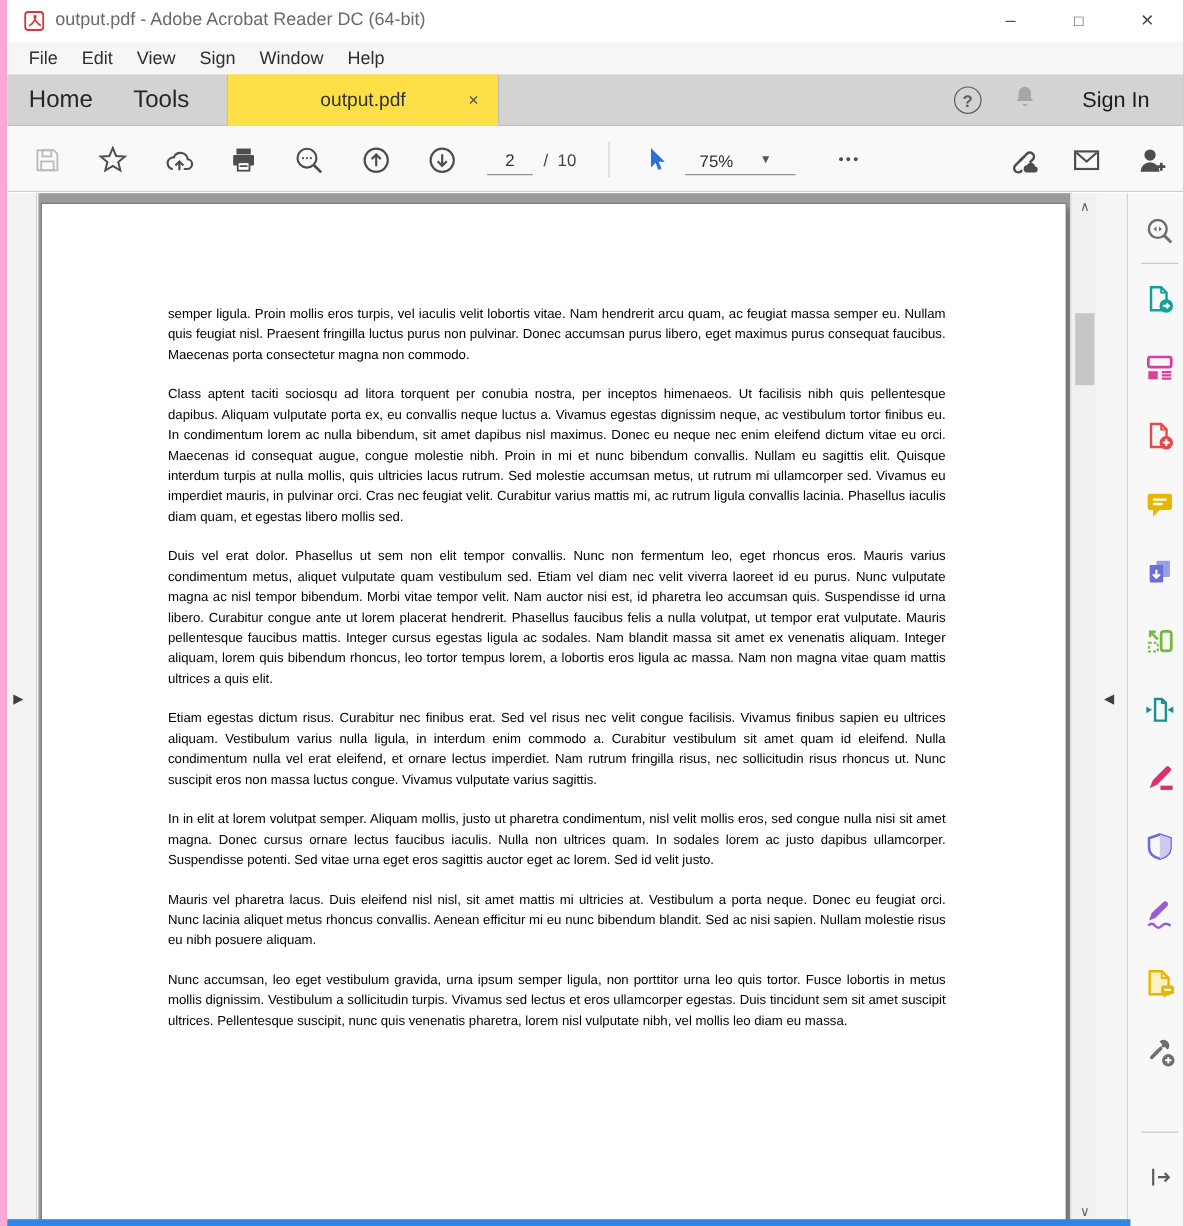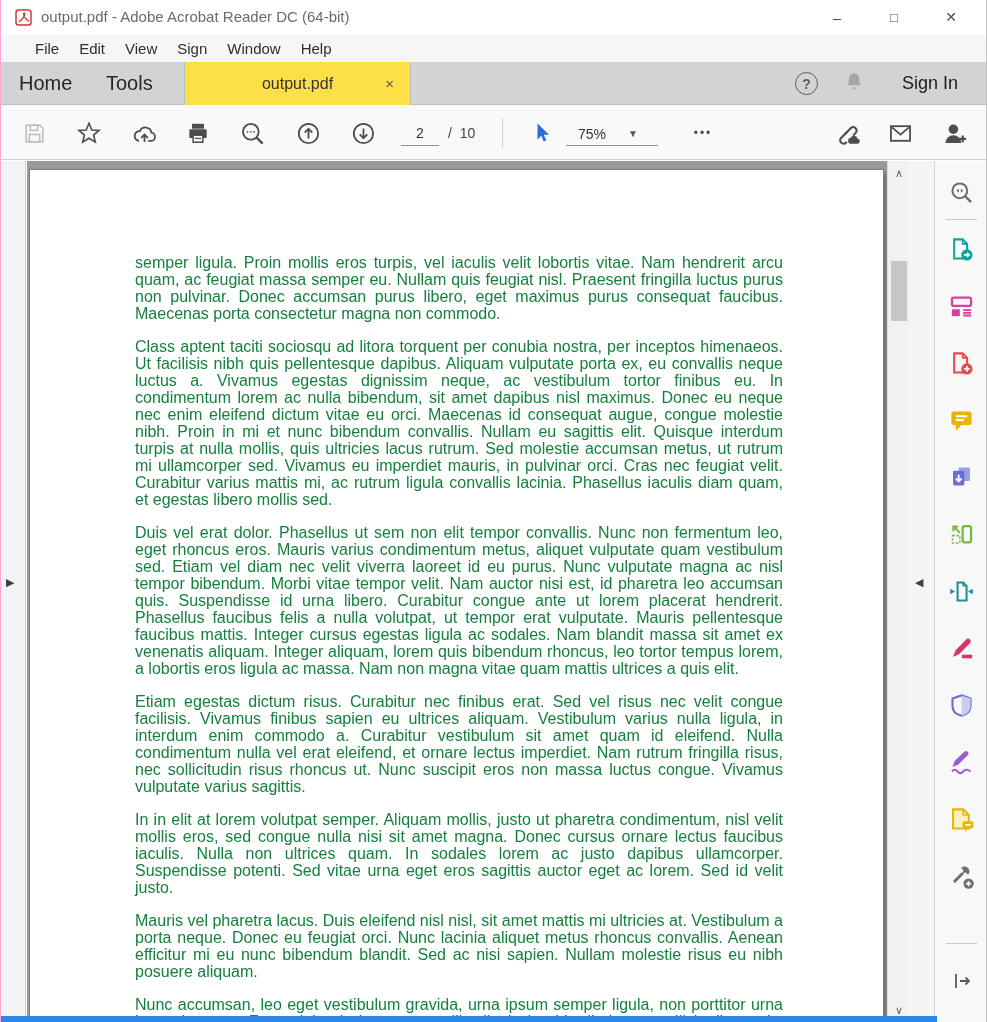--- a/index.html
+++ b/index.html
@@ -1,33 +1,33 @@
 <!DOCTYPE html>
 <html><head>
 <meta charset="utf-8">
 <style>
   * { margin:0; padding:0; box-sizing:border-box; }
   html,body { width:987px; height:1022px; overflow:hidden; background:#fff;
     font-family:"Liberation Sans", sans-serif; }
   .window { position:relative; width:987px; height:1022px; background:#fff;
-    border-left:1px solid #f9a8d4; border-right:1px solid #c0c0c0; }
+    border-left:6px solid #f9a8d4; border-right:1px solid #c0c0c0; }
 
   
   .titlebar { position:absolute; left:0; top:0; width:100%; height:35px; background:#fff; }
   .titlebar .appicon { position:absolute; left:14px; top:9px; }
   .titlebar .title { position:absolute; left:40px; top:8px; font-size:15px; color:#6a6a6a; }
   .winbtn { position:absolute; top:0; width:32px; height:35px; line-height:35px;
     text-align:center; color:#4c4c4c; font-size:15px; cursor:default; }
   .winbtn.min { left:820px; }
   .winbtn.max { left:877px; font-size:13px; }
   .winbtn.cls { left:934px; font-size:14px; }
 
   
   .menubar { position:absolute; left:0; top:35px; width:100%; height:27px; background:#f6f6f6;
-    display:flex; align-items:center; padding-left:24px; }
+    display:flex; align-items:center; padding-left:8px; }
   .menubar .mitem { font-size:15px; color:#2e2e2e; padding:0 10px; height:100%;
     display:flex; align-items:center; }
 
   
   .tabbar { position:absolute; left:0; top:62px; width:100%; height:43px; background:#d3d3d3;
     border-bottom:1px solid #bfbfbf; }
   .tab-static { position:absolute; top:0; height:43px; display:flex; align-items:center;
     font-size:20px; color:#262626; }
   .tab-home { left:18px; }
   .tab-tools { left:105px; }
@@ -69,21 +69,21 @@
   .nav-expand { position:absolute; left:5px; top:415px; font-size:11px; color:#3f3f3f; }
   .docarea { position:absolute; left:26px; top:0; width:860px; bottom:0; background:#9a9a9a;
     overflow:hidden; }
   .page { position:absolute; left:3px; top:9px; width:853px; height:1400px; background:#fff;
     box-shadow:0 0 0 1px #7d7d7d, 3px 3px 5px rgba(0,0,0,.35);
     padding:18px 100px 0 105px; }
   .pdf-header { text-align:center; }
   .pdf-header span { display:inline-block; font-size:20px; font-weight:bold;
     color:#e0242a; background:#f9c6cf; padding:1px 5px; }
   .pdf-body { margin-top:66px; }
-  .pdf-body p { font-size:16px; line-height:17px; color:#15803d; text-align:justify;
+  .pdf-body p { font-size:11px; line-height:17px; color:#000000; text-align:justify;
     margin-bottom:16px; }
 
   .vscroll { position:absolute; left:886px; top:0; width:22px; bottom:0; background:#f1f1f1;
     border-left:1px solid #dcdcdc; }
   .scrollarrow { position:absolute; left:0; width:22px; height:20px; text-align:center;
     font-size:11px; color:#5f5f5f; line-height:20px; }
   .scrollarrow.up { top:2px; }
   .scrollarrow.down { bottom:2px; }
   .scrollthumb { position:absolute; left:3px; top:100px; width:16px; height:60px;
     background:#c6c6c6; }

